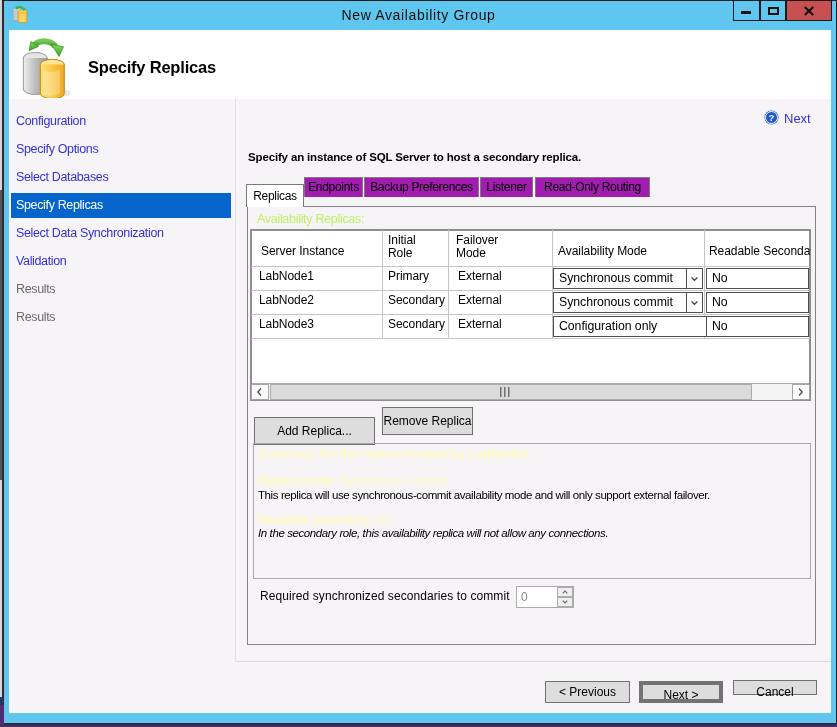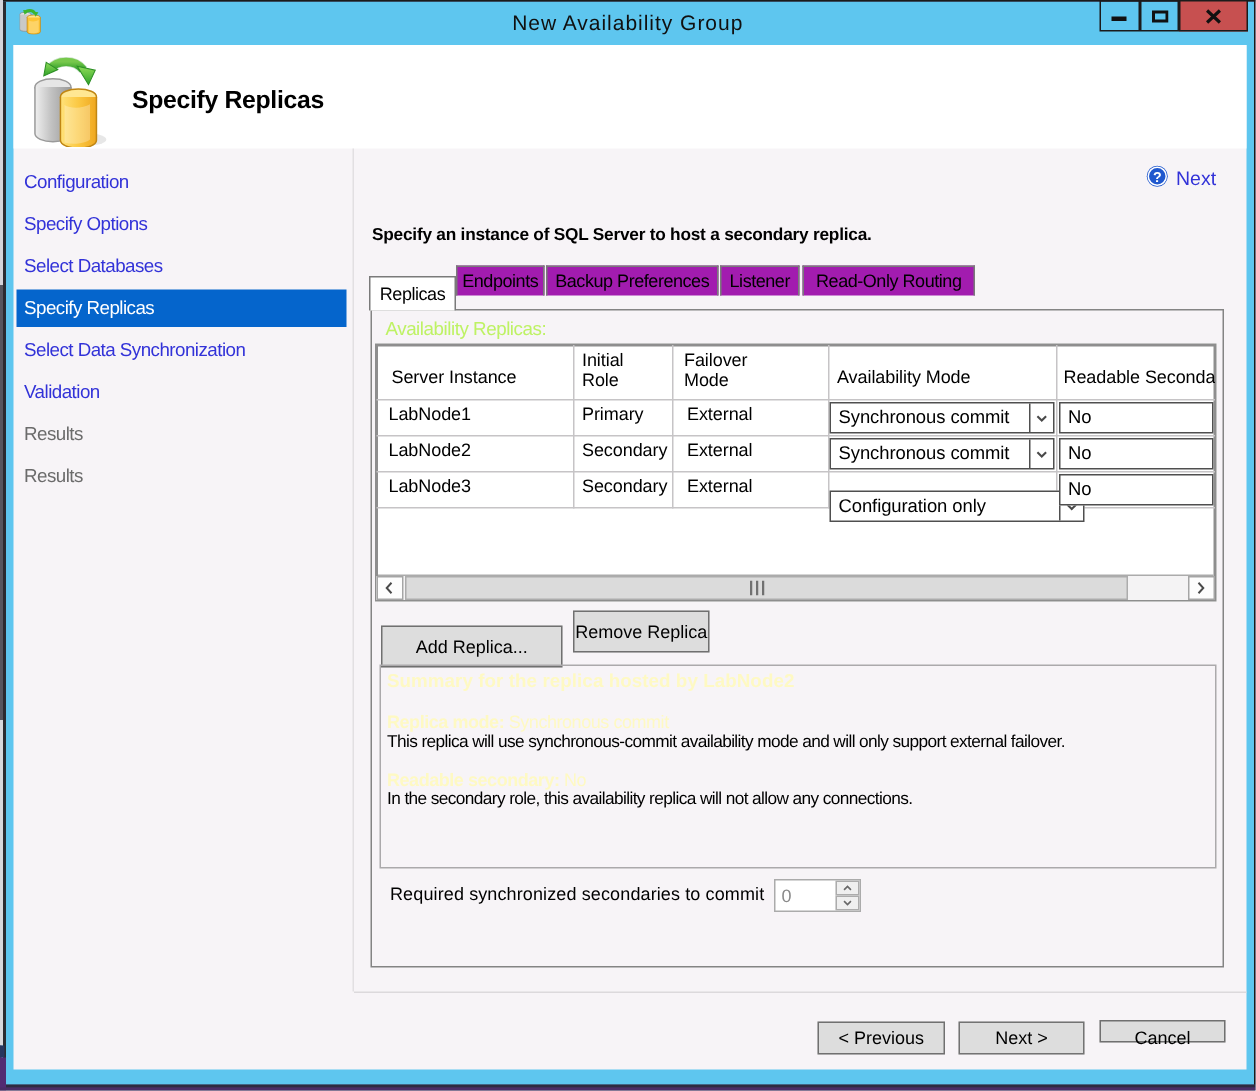--- a/index.html
+++ b/index.html
@@ -52,21 +52,21 @@
 #addbtn { left:254px; top:407px; width:121px; height:28px; line-height:26px;margin-top:10px; }
 #rembtn { left:382px; top:407px; width:91px; height:28px; line-height:26px; }
 #sumbox { left:253px; top:443px; width:558px; height:136px; border:1px solid #ABA9AB; }
 .sumtext { font-size:12px; letter-spacing:-0.3px; color:#fef9c3; white-space:nowrap; }
 .sumsmall { font-size:11.5px; letter-spacing:-0.4px; color:#000; white-space:nowrap; }
 #reqlabel { left:260px; top:589px; font-size:12px; letter-spacing:0.08px; color:#000; }
 #spinner { left:516px; top:586px; width:58px; height:22px; background:#fff; border:1px solid #ABABAB; }
 #bluestrip { left:1px; top:713px; width:835px; height:10px; background:#5EC6EF; }
 #purple { left:0; top:725px; width:837px; height:2px; background:#4A2D66; }
 #prevbtn { left:545px; top:681px; width:85px; height:22px; line-height:20px; }
-#nextbtn { left:639px; top:681px; width:84px; height:22px; line-height:20px; border:1px solid #737373; }
+#nextbtn { left:639px; top:681px; width:84px; height:22px; line-height:20px; border:4px solid #737373; }
 #cancelbtn { left:733px; top:680px; width:84px; height:15px; line-height:22px; }
 </style>
 </head>
 <body>
 <div id="frame" class="abs"></div>
 <div id="topline" class="abs"></div>
 <div id="rightdark" class="abs"></div>
 <div id="leftdark" class="abs"></div>
 <div class="abs" style="left:0;top:0;width:2px;height:190px;background:#D4D4D9;"></div>
 <div class="abs" style="left:0;top:190px;width:2px;height:290px;background:#56565E;"></div>
@@ -190,21 +190,21 @@
     <span class="arrowbox"><svg width="15" height="19" viewBox="0 0 15 19">
         <path d="M4.6 8.5 L7.5 11.3 L10.4 8.5" fill="none" stroke="#4A4A4A" stroke-width="1.4"></path>
       </svg></span>
   </div>
 <div class="combo" style="left:553px;top:292px;width:150px;height:21px;">
     <span class="txt">Synchronous commit</span>
     <span class="arrowbox"><svg width="15" height="19" viewBox="0 0 15 19">
         <path d="M4.6 8.5 L7.5 11.3 L10.4 8.5" fill="none" stroke="#4A4A4A" stroke-width="1.4"></path>
       </svg></span>
   </div>
-<div class="combo" style="left:553px;top:327px;width:170px;height:21px;">
+<div class="combo" style="left:553px;top:316px;width:170px;height:21px;">
     <span class="txt">Configuration only</span>
     <span class="arrowbox"><svg width="15" height="19" viewBox="0 0 15 19">
         <path d="M4.6 8.5 L7.5 11.3 L10.4 8.5" fill="none" stroke="#4A4A4A" stroke-width="1.4"></path>
       </svg></span>
   </div>
 <div class="combo" style="left:706px;top:268px;width:103px;height:21px;">
     <span class="txt">No</span>
   </div>
 <div class="combo" style="left:706px;top:292px;width:103px;height:21px;">
     <span class="txt">No</span>
@@ -229,21 +229,21 @@
     </svg></div>
 
 <div id="addbtn" class="abs btn">Add Replica...</div>
 <div id="rembtn" class="abs btn">Remove Replica</div>
 
 <div id="sumbox" class="abs"></div>
 <div class="abs sumtext" style="left:258px;top:447px;font-weight:bold;font-size:12.5px;letter-spacing:0.05px;">Summary for the replica hosted by LabNode2</div>
 <div class="abs sumtext" style="left:258px;top:474px;"><b>Replica mode:</b> Synchronous commit</div>
 <div class="abs sumsmall" style="left:258px;top:489px;">This replica will use synchronous-commit availability mode and will only support external failover.</div>
 <div class="abs sumtext" style="left:258px;top:513px;"><b>Readable secondary:</b> No</div>
-<div class="abs sumsmall" style="left:258px;top:527px;">In the secondary role, this availability replica will not allow any connections.</div>
+<div class="abs sumsmall" style="left:258px;top:527px;font-style:italic;">In the secondary role, this availability replica will not allow any connections.</div>
 
 <div id="reqlabel" class="abs">Required synchronized secondaries to commit</div>
 <div id="spinner" class="abs"></div>
 <div class="abs" style="left:521px;top:590px;font-size:12px;color:#8A8A8A;">0</div>
 <div class="abs" style="left:557px;top:587px;width:16px;height:10px;background:#EFEFEF;border:1px solid #ACACAC;"></div>
 <div class="abs" style="left:557px;top:597px;width:16px;height:10px;background:#EFEFEF;border:1px solid #ACACAC;"></div>
 <svg class="abs" style="left:557px;top:587px;width:16px;height:10px;" viewBox="0 0 16 10">
     <path d="M5.7 6.3 L8 4 L10.3 6.3" fill="none" stroke="#686868" stroke-width="1.1"></path>
   </svg>
 <svg class="abs" style="left:557px;top:597px;width:16px;height:10px;" viewBox="0 0 16 10">

